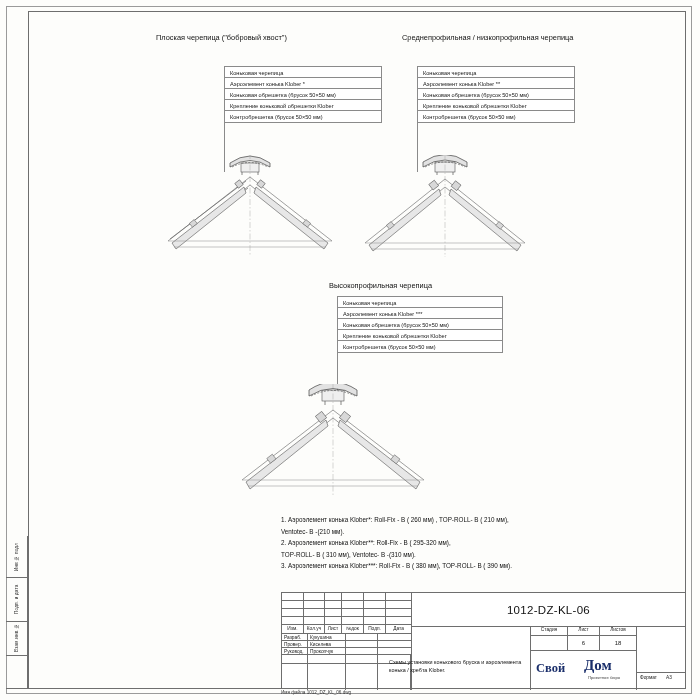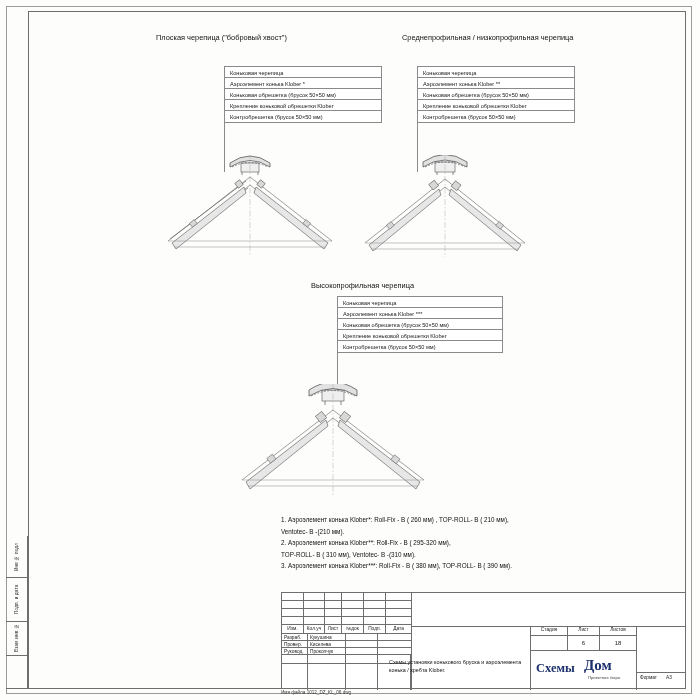--- a/index.html
+++ b/index.html
@@ -68,21 +68,21 @@
 
   
   .title {
     position: absolute;
     font-size: 7.4px;
     color: #111;
     white-space: nowrap;
   }
   .t-left  { left: 156px; top: 33px; }
   .t-right { left: 402px; top: 33px; }
-  .t-mid   { left: 311px; top: 281px; }
+  .t-mid   { left: 329px; top: 281px; }
 
   
   .legend {
     position: absolute;
     border: 1px solid #8a8a8a;
     background: #fff;
     box-sizing: border-box;
   }
   .legend .row {
     font-size: 5.6px;
@@ -302,20 +302,21 @@
   <div class="notes">
     <div>1. Аэроэлемент конька  Klober*: Roll-Fix - B ( 260 мм) , TOP-ROLL- B ( 210 мм),</div>
     <div>Ventotec- B -(210 мм).</div>
     <div>2. Аэроэлемент конька  Klober**: Roll-Fix - B ( 295-320 мм),</div>
     <div> TOP-ROLL- B ( 310 мм),  Ventotec- B -(310 мм).</div>
     <div>3. Аэроэлемент конька  Klober***: Roll-Fix - B ( 380 мм), TOP-ROLL- B ( 390 мм).</div>
   </div>
 
   <div class="tb">
 
+    <div class="doc-code">1012-DZ-KL-06</div>
     <div class="cell" style="left:129px; top:0; width:1px; height:97px; border-left:1px solid #6e6e6e;"></div>
     <div class="cell" style="left:129px; top:33px; width:274px; height:1px; border-top:1px solid #6e6e6e;"></div>
 
     <div class="cell bb br" style="left:0;   top:0;  width:22px; height:8px;"></div>
     <div class="cell bb br" style="left:22px; top:0; width:21px; height:8px;"></div>
     <div class="cell bb br" style="left:43px; top:0; width:17px; height:8px;"></div>
     <div class="cell bb br" style="left:60px; top:0; width:22px; height:8px;"></div>
     <div class="cell bb br" style="left:82px; top:0; width:22px; height:8px;"></div>
     <div class="cell bb" style="left:104px;top:0; width:25px; height:8px;"></div>
 
@@ -379,21 +380,21 @@
     <div class="cell bb br" style="left:286px; top:33px; width:32px; height:10px; text-align:center;">Лист</div>
     <div class="cell bb" style="left:318px; top:33px; width:36px; height:10px; text-align:center;">Листов</div>
 
     <div class="cell bb br bl" style="left:248px; top:43px; width:38px; height:15px; text-align:center; line-height:13px;"></div>
     <div class="cell bb br" style="left:286px; top:43px; width:32px; height:15px; text-align:center; line-height:13px; font-size:6px;">6</div>
     <div class="cell bb" style="left:318px; top:43px; width:36px; height:15px; text-align:center; line-height:13px; font-size:6px;">18</div>
 
     <div class="cell bl" style="left:354px; top:33px; width:1px; height:64px; border-left:1px solid #6e6e6e;"></div>
 
     <div class="logo">
-      <div class="l1">Схемы</div>
+      <div class="l1">Свой</div>
       <div class="l2">Дом</div>
       <div class="l3">Проектное бюро</div>
     </div>
 
     <div class="cell bt" style="left:354px; top:79px; width:49px; height:18px;"></div>
     <div class="cell" style="left:356px; top:81px; width:24px; height:10px;">Формат</div>
     <div class="cell" style="left:382px; top:81px; width:20px; height:10px;">А3</div>
   </div>
 
   <div class="filename">Имя файла 1012_DZ_KL_06.dwg</div>

